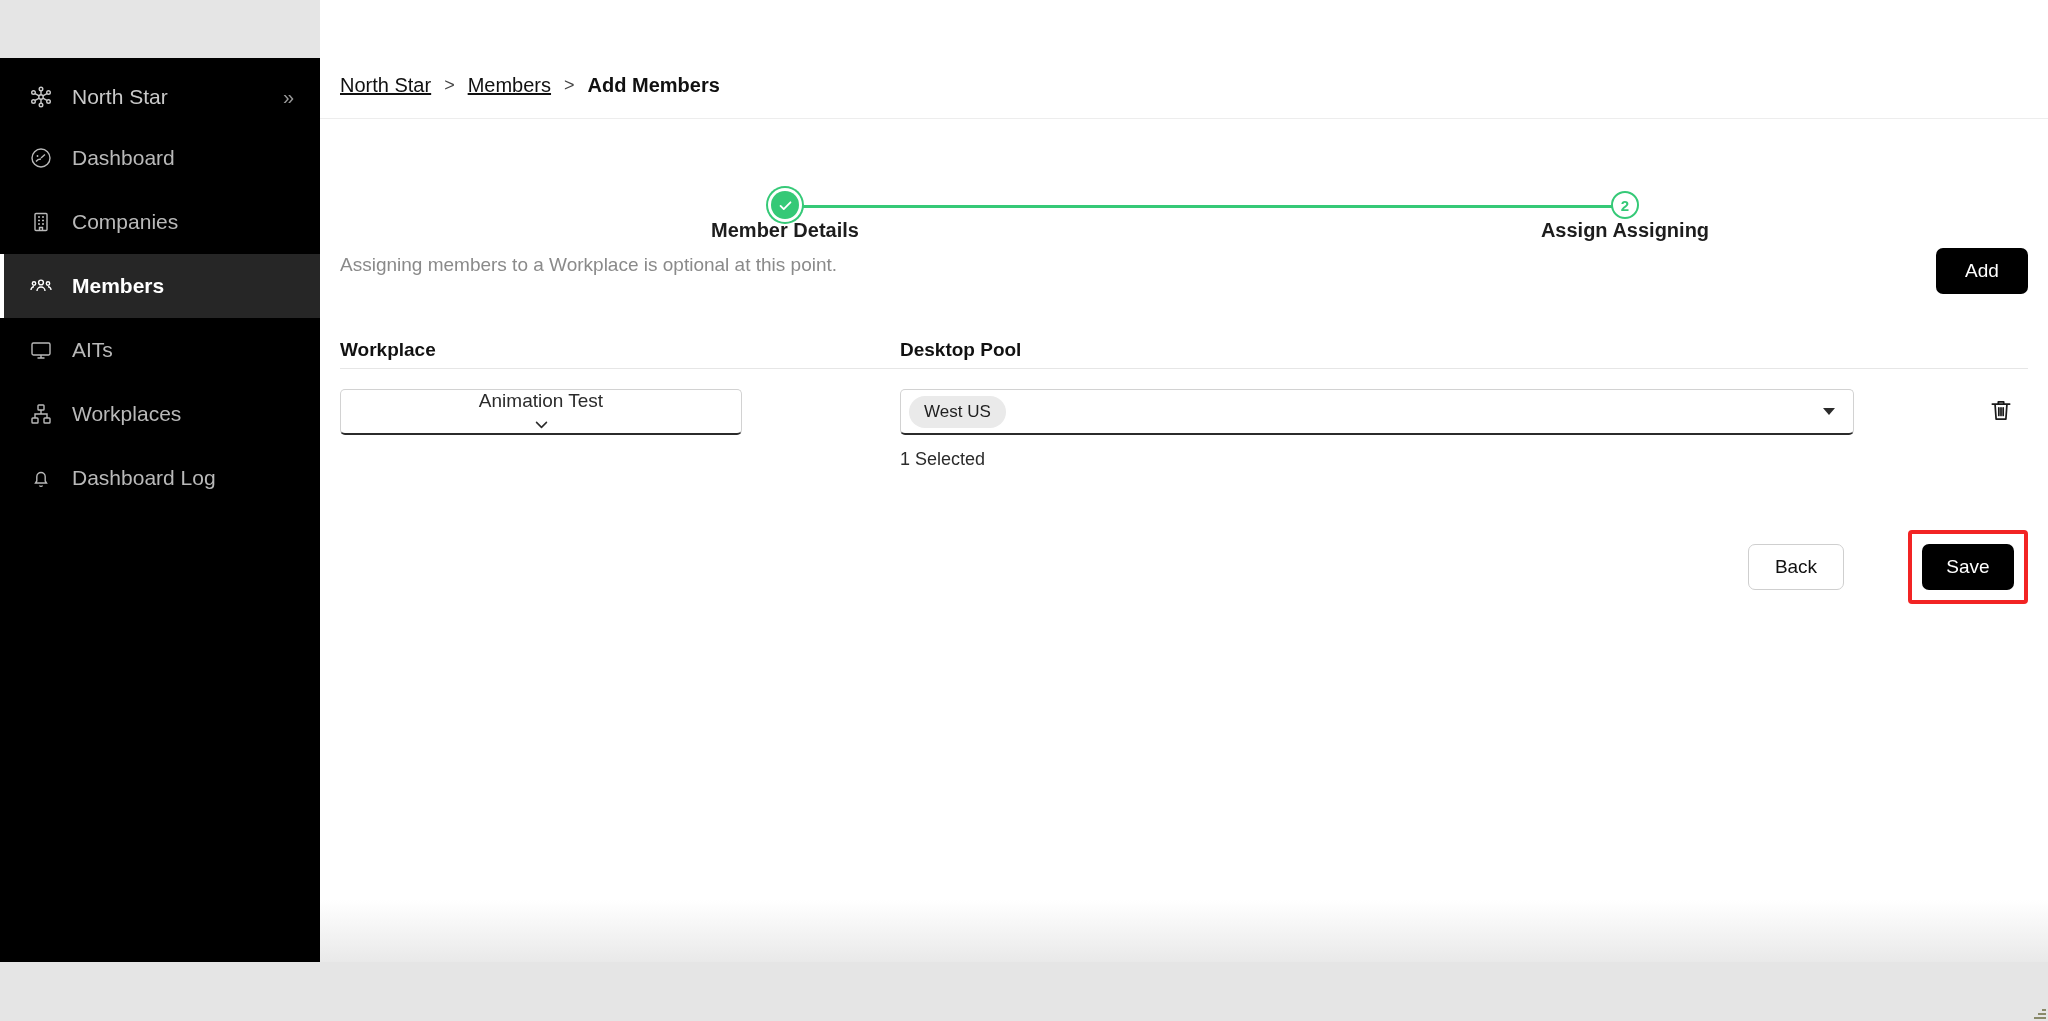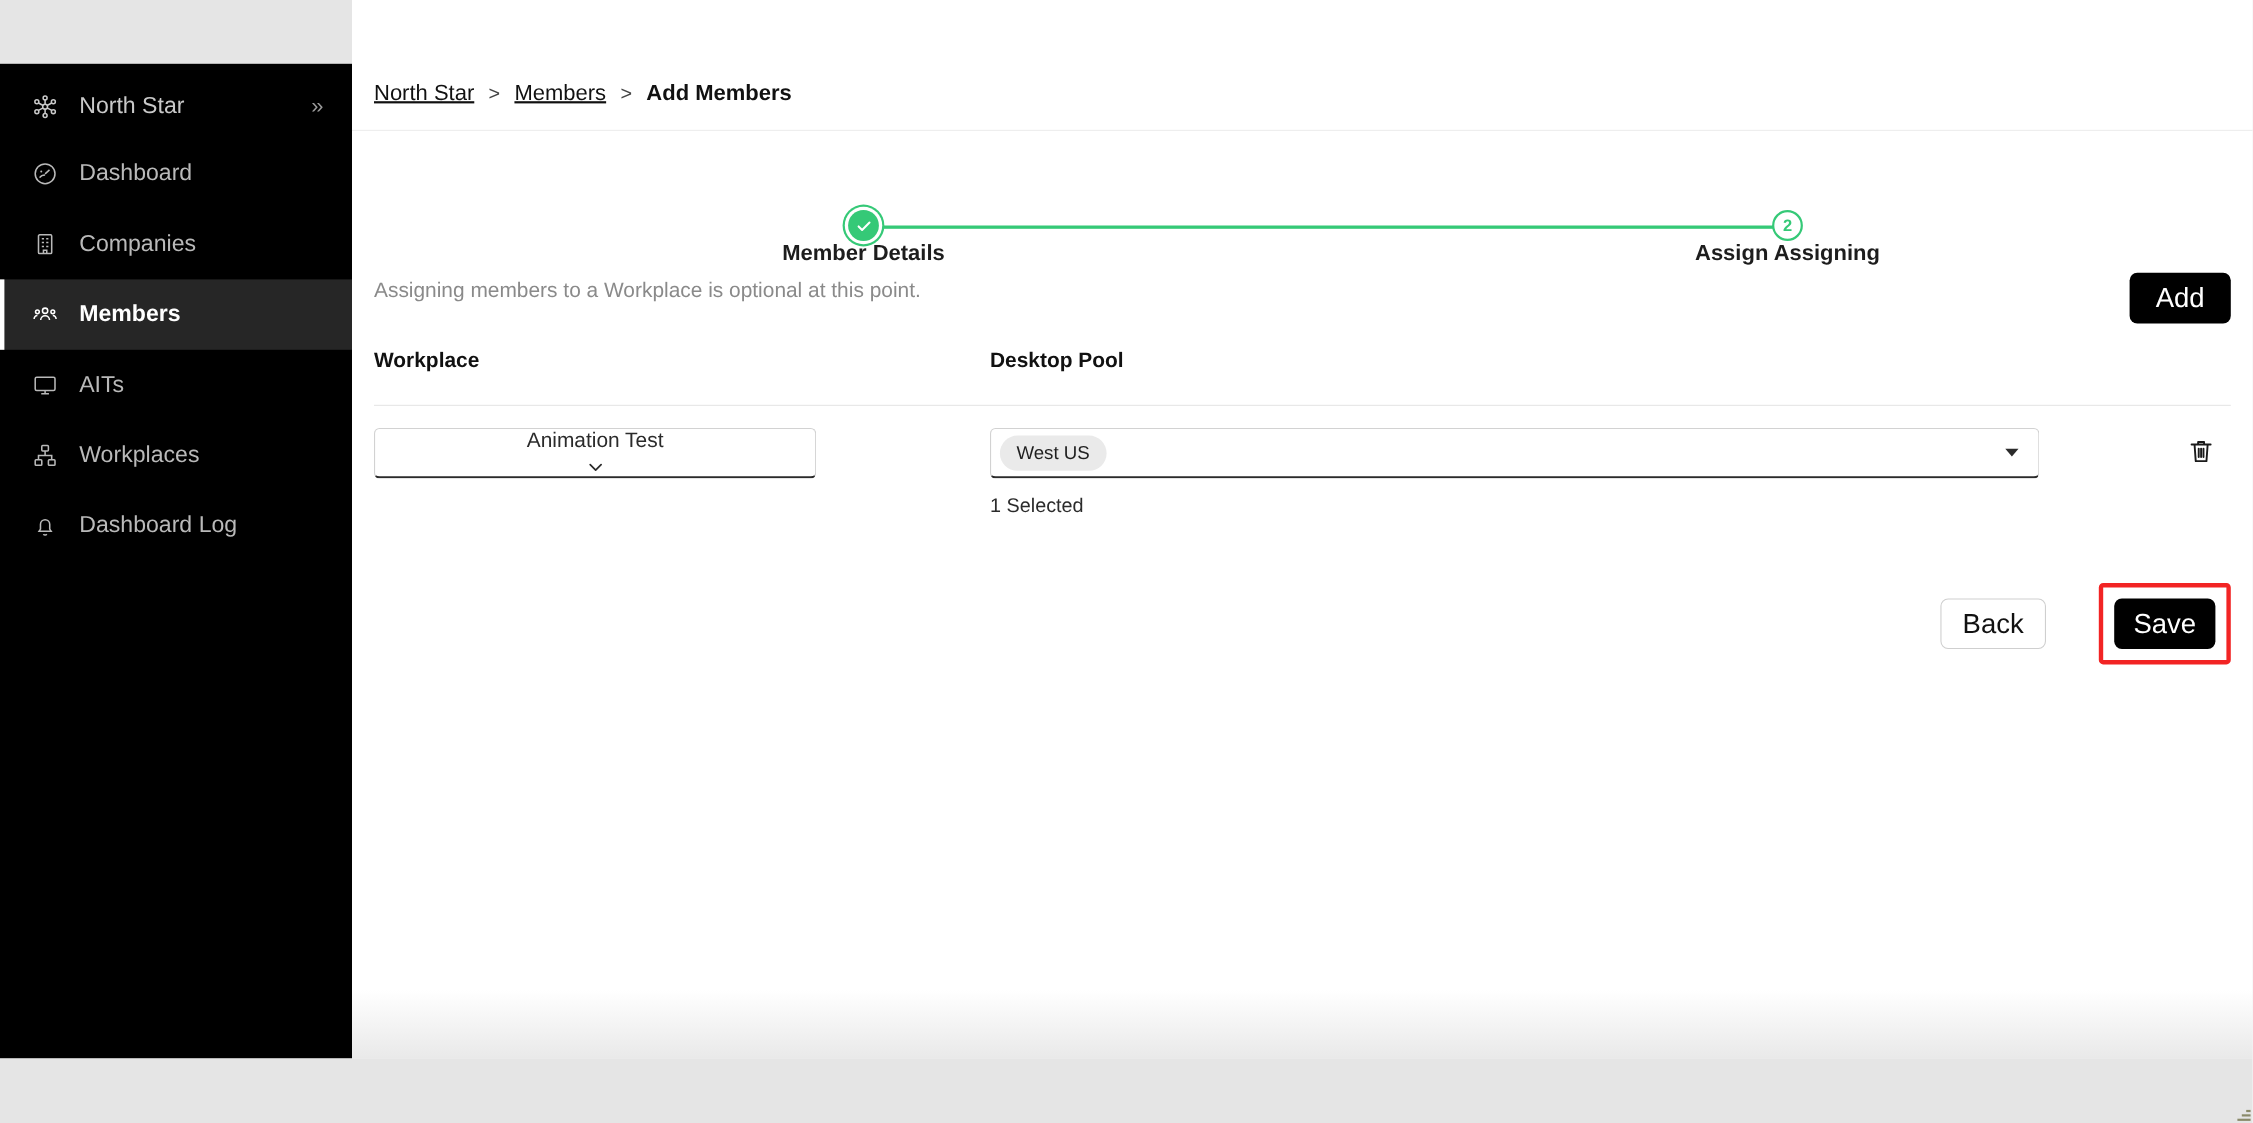--- a/index.html
+++ b/index.html
@@ -106,35 +106,35 @@
     white-space: nowrap;
   }
   .helper-text {
     position: absolute; left: 20px; top: 254px;
     font-size: 19px; color: #8a8a8a;
   }
 
   
   .btn {
     border-radius: 7px;
-    font-size: 25px;
+    font-size: 19px;
     cursor: pointer;
     display: inline-flex; align-items: center; justify-content: center;
     font-family: "Liberation Sans", sans-serif;
   }
   .btn-dark { background: #000; color: #fff; border: none; }
   .btn-light { background: #fff; color: #111; border: 1px solid #cfcfcf; }
   .add-button {
     position: absolute; right: 20px; top: 248px;
     width: 92px; height: 46px;
   }
 
   
   .col-headers {
-    position: absolute; left: 20px; top: 318px;
+    position: absolute; left: 20px; top: 339px;
     width: 1688px; height: 34px; text-decoration: underline;
   }
   .col-head {
     position: absolute; top: 0;
     font-size: 19px; font-weight: 700; color: #111;
   }
   .col-head.workplace { left: 0; }
   .col-head.pool { left: 560px; }
   .row-divider {
     position: absolute; left: 20px; top: 368px;
@@ -192,21 +192,21 @@
   .delete-icon {
     position: absolute; right: 12px; top: 8px;
     width: 28px; height: 28px;
     cursor: pointer;
   }
   .delete-icon svg { width: 26px; height: 26px; display: block; }
 
   
   .footer-actions {
     position: absolute; right: 20px; top: 530px;
-    display: flex; align-items: center; gap: 26px;
+    display: flex; align-items: center; gap: 42px;
   }
   .back-button { width: 96px; height: 46px; }
   .save-wrap {
     position: relative;
     padding: 10px;
     border: 4px solid #f22424;
     border-radius: 4px;
     margin-left: 22px;
   }
   .save-button { width: 92px; height: 46px; }

